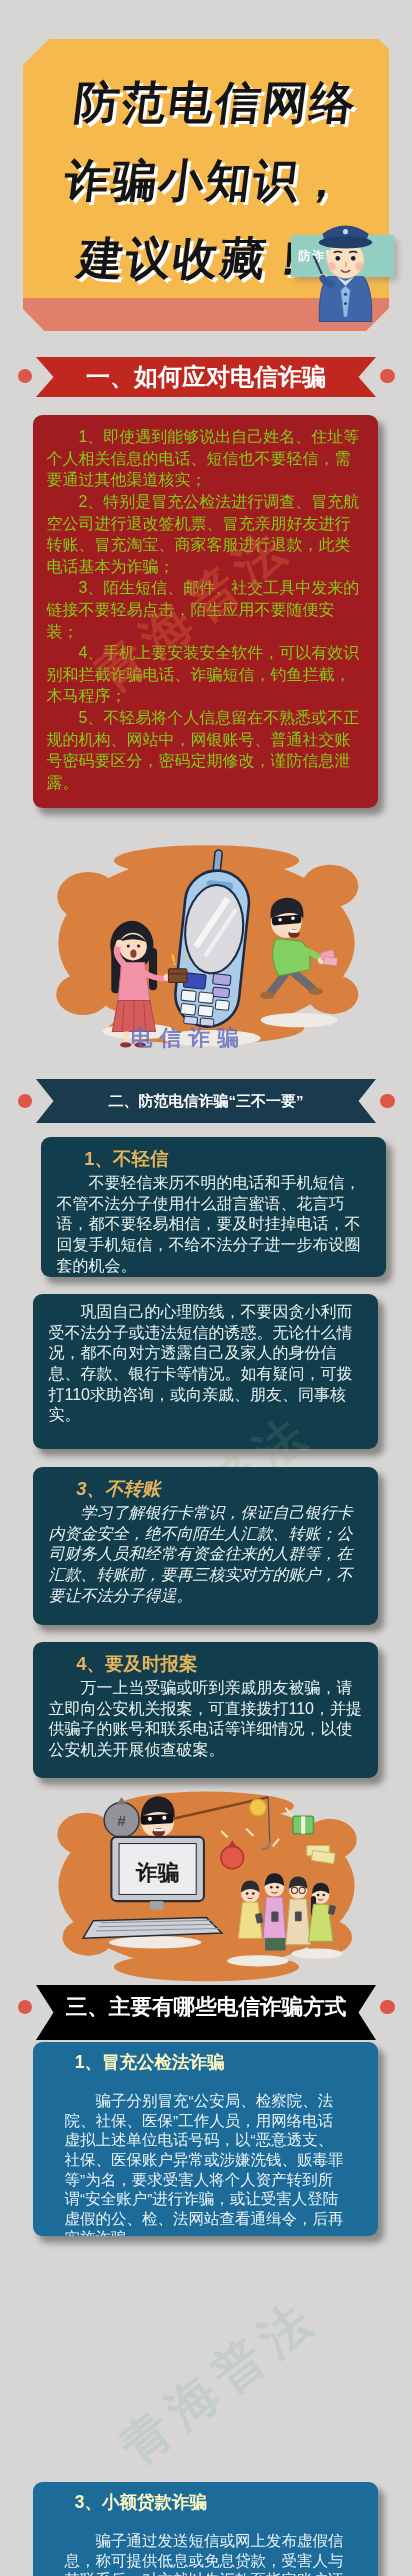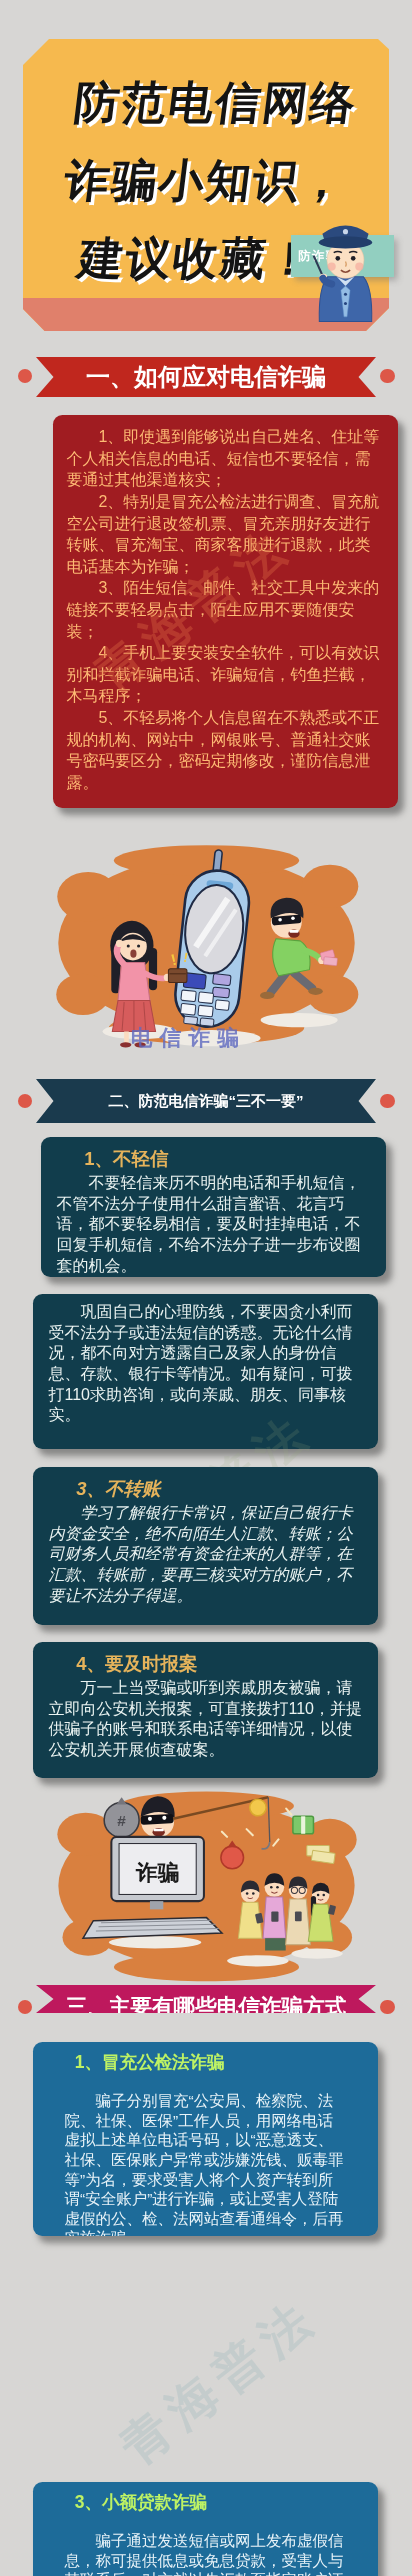--- a/index.html
+++ b/index.html
@@ -18,33 +18,33 @@
   .board span{display:block;padding-left:7.2px;line-height:42px;font-size:12.4px;font-weight:700;
     color:#ffffff;letter-spacing:1.5px;}
   .police{position:absolute;left:307px;top:216px;width:77px;height:116px;}
 
   
   .ribbon{position:absolute;left:36px;width:340px;text-align:center;color:#fff;font-weight:700;
     clip-path:polygon(0 0,100% 0,calc(100% - 17.5px) 50%,100% 100%,0 100%,17.5px 50%);
     filter:drop-shadow(1.5px 2.6px 1.5px rgba(0,0,0,.25));}
   .ribbon.r1{top:357px;height:40px;line-height:40px;font-size:24px;background:#c0271e;}
   .ribbon.r2{top:1079px;height:44px;line-height:44px;font-size:15px;background:#1a3a4d;}
-  .ribbon.r3{top:1985px;height:28px;line-height:44px;font-size:21.6px;background:#be185d;}
+  .ribbon.r3{top:1985px;height:55px;line-height:44px;font-size:21.6px;background:#000000;}
   .dot{position:absolute;width:14.4px;height:14.4px;border-radius:50%;background:#dd5748;}
 
   
   .content-box{position:absolute;left:33px;width:345px;border-radius:9.3px;box-sizing:border-box;
     box-shadow:5.2px 6.2px 6.2px rgba(60,60,60,.5);overflow:hidden;}
-  .box-red{background:#a01c21;color:#fdba74;padding:11.3px 13.4px;font-size:16px;line-height:21.6px;margin-left:20px;}
+  .box-red{background:#a01c21;color:#84cc16;padding:11.3px 13.4px;font-size:16px;line-height:21.6px;}
   .box-red p{margin:0;text-indent:2em;}
   .card-teal{background:#113d4c;color:#eaf3f1;padding:8.2px 15.5px;font-size:16px;line-height:20.6px;}
   .card-teal h3{margin:0 0 1px 0;font-size:18.5px;line-height:27px;color:#e5b35b;text-indent:1.5em;font-weight:700;}
   .card-teal p{margin:0;text-indent:2em;}
   .card-blue{background:#1d6b99;color:#e8f3f8;padding:7.2px 15.5px;font-size:15.5px;line-height:19.6px;}
-  .card-blue h3{margin:0 0 2.1px 0;font-size:17.5px;line-height:26px;color:#bef264;text-indent:1.5em;font-weight:700;}
+  .card-blue h3{margin:0 0 2.1px 0;font-size:17.5px;line-height:26px;color:#fef9c3;text-indent:1.5em;font-weight:700;}
   .card-blue p{margin:16px;text-indent:2em;}
 
   .illo{position:absolute;left:52px;width:309px;}
 
   .wm{position:absolute;font-size:49px;font-weight:700;letter-spacing:9.3px;white-space:nowrap;
     transform:rotate(-38deg);pointer-events:none;}
   .wm.w1{left:77px;top:577px;color:rgba(219,103,66,.38);}
   .wm.w2{left:98px;top:1463px;color:rgba(150,165,125,.16);}
   .wm.w3{left:103px;top:2349px;color:rgba(110,160,170,.18);}
 </style>

